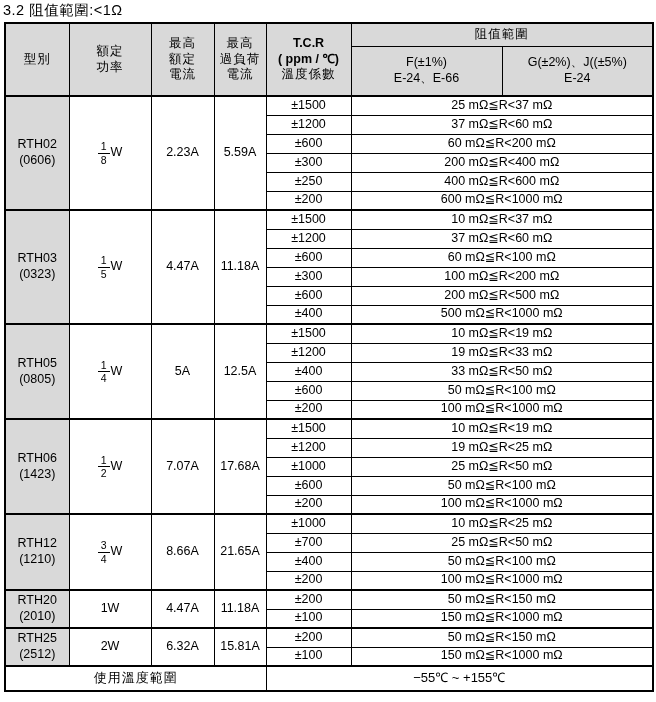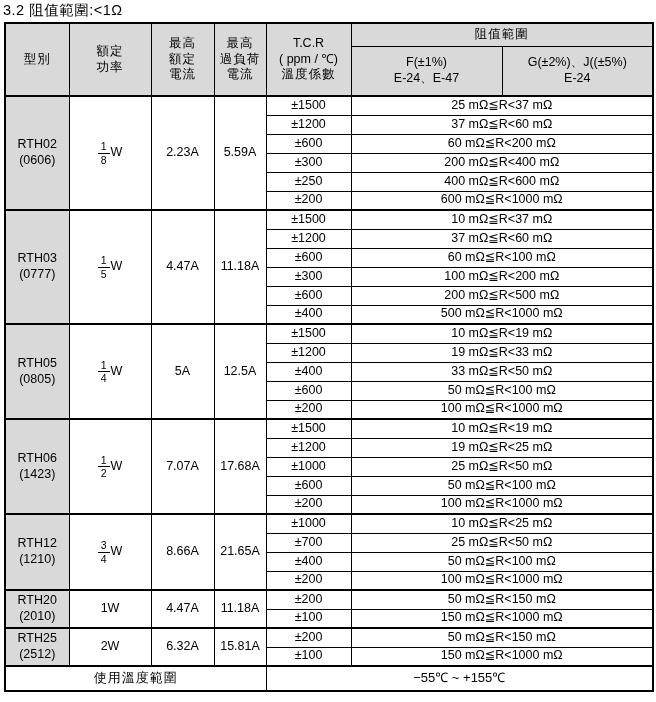--- a/index.html
+++ b/index.html
@@ -29,21 +29,21 @@
     font-size:12.5px; font-weight:normal;
     line-height:1.25;
   }
   .spec thead th { background:#d9d9d9; }
   .spec thead tr.h1 { height:23px; }
   .spec thead tr.h2 { height:50px; }
   .spec tbody tr { height:19px; }
   .spec tfoot tr { height:25px;border-radius:6px; }
   .pre { white-space:pre-line; }
   .cjk { font-family:"Liberation Serif", serif; font-size:12.5px; letter-spacing:1px; }
-  .b { font-weight:normal; }
+  .b { font-weight:bold; }
   .lat { font-family:"Liberation Sans", sans-serif; letter-spacing:0; }
   .tcr-head span { display:block; }
   .model-cell {
     background:#d9d9d9; font-weight:bold;
     white-space:pre-line; font-size:12.5px;
   }
   .tcr-cell { font-size:12px;margin-top:16px; }
   .range-cell { font-size:12.5px; }
   .group-first td { border-top:2px solid #000; }
   .spec tfoot td { border-top:2px solid #000; font-size:13px; }
@@ -85,21 +85,21 @@
 電流</th>
         <th rowspan="2" class="tcr-head">
           <span class="lat pre b">T.C.R
 ( ppm / ℃)</span>
           <span class="cjk pre">溫度係數</span>
         </th>
         <th colspan="2" class="cjk">阻值範圍</th>
       </tr>
       <tr class="h2">
         <th class="lat pre b">F(±1%)
-E-24、E-47</th>
+E-24、E-66</th>
         <th class="lat pre b">G(±2%)、J((±5%)
 E-24</th>
       </tr>
     </thead>
     <tbody>
         <tr class="group-first">
           <td class="model-cell" rowspan="6">RTH02
 (0606)</td>
           <td class="power-cell" rowspan="6"><span class="frac">
               <span class="num">1</span>
@@ -125,21 +125,21 @@
         <tr>
           <td class="tcr-cell">±250</td>
           <td class="range-cell" colspan="2">400 mΩ≦R&lt;600 mΩ</td>
         </tr>
         <tr>
           <td class="tcr-cell">±200</td>
           <td class="range-cell" colspan="2">600 mΩ≦R&lt;1000 mΩ</td>
         </tr>
         <tr class="group-first">
           <td class="model-cell" rowspan="6">RTH03
-(0777)</td>
+(0323)</td>
           <td class="power-cell" rowspan="6"><span class="frac">
               <span class="num">1</span>
               <span class="den">5</span>
             </span><span class="unit">W</span></td>
           <td rowspan="6">4.47A</td>
           <td rowspan="6">11.18A</td>
           <td class="tcr-cell">±1500</td>
           <td class="range-cell" colspan="2">10 mΩ≦R&lt;37 mΩ</td>
         </tr>
         <tr>

